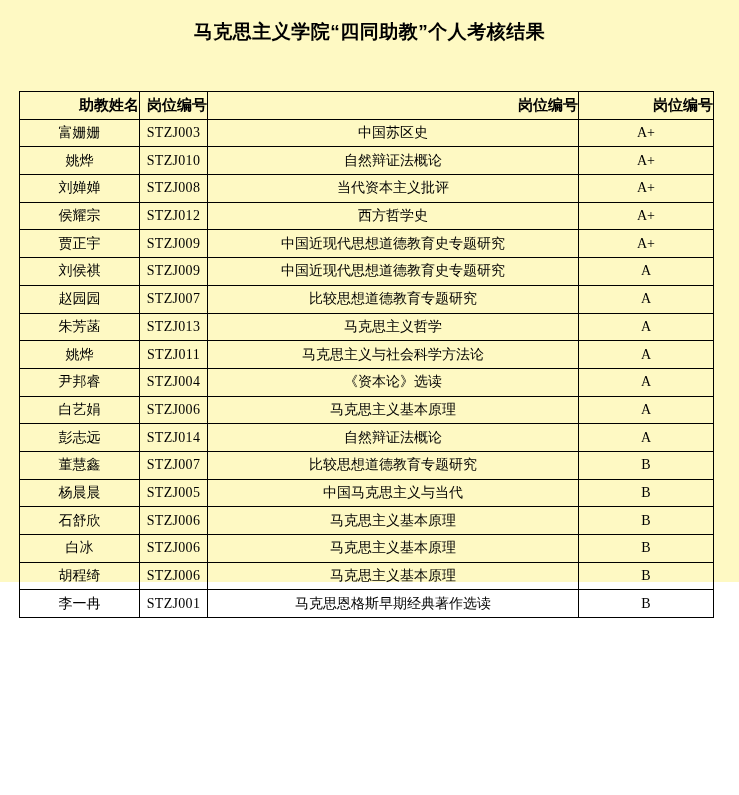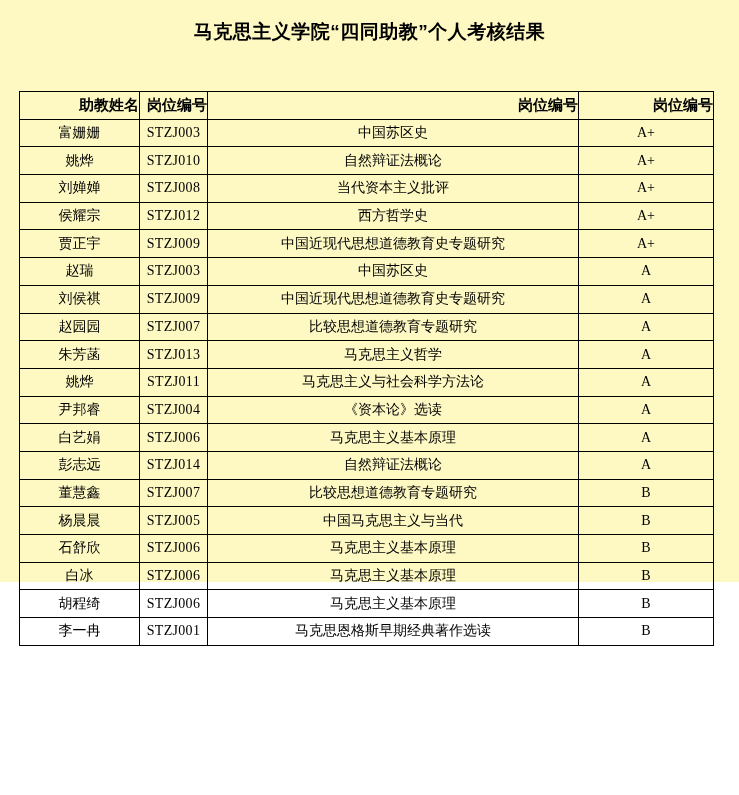--- a/index.html
+++ b/index.html
@@ -112,26 +112,20 @@
           <td data-name="cell-course">西方哲学史</td>
           <td data-name="cell-grade">A+</td>
         </tr>
         <tr data-name="table-row">
           <td data-name="cell-assistant-name">贾正宇</td>
           <td data-name="cell-position-code">STZJ009</td>
           <td data-name="cell-course">中国近现代思想道德教育史专题研究</td>
           <td data-name="cell-grade">A+</td>
         </tr>
         <tr data-name="table-row">
-          <td data-name="cell-assistant-name">赵瑞</td>
-          <td data-name="cell-position-code">STZJ003</td>
-          <td data-name="cell-course">中国苏区史</td>
-          <td data-name="cell-grade">A</td>
-        </tr>
-        <tr data-name="table-row">
           <td data-name="cell-assistant-name">刘侯祺</td>
           <td data-name="cell-position-code">STZJ009</td>
           <td data-name="cell-course">中国近现代思想道德教育史专题研究</td>
           <td data-name="cell-grade">A</td>
         </tr>
         <tr data-name="table-row">
           <td data-name="cell-assistant-name">赵园园</td>
           <td data-name="cell-position-code">STZJ007</td>
           <td data-name="cell-course">比较思想道德教育专题研究</td>
           <td data-name="cell-grade">A</td>

